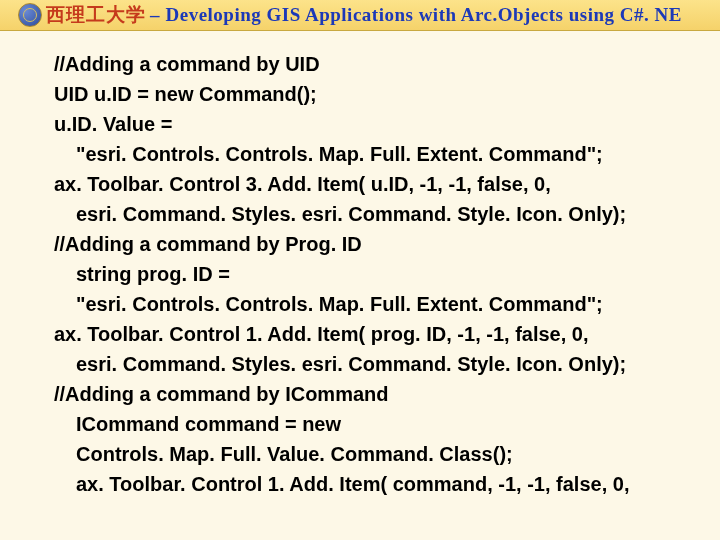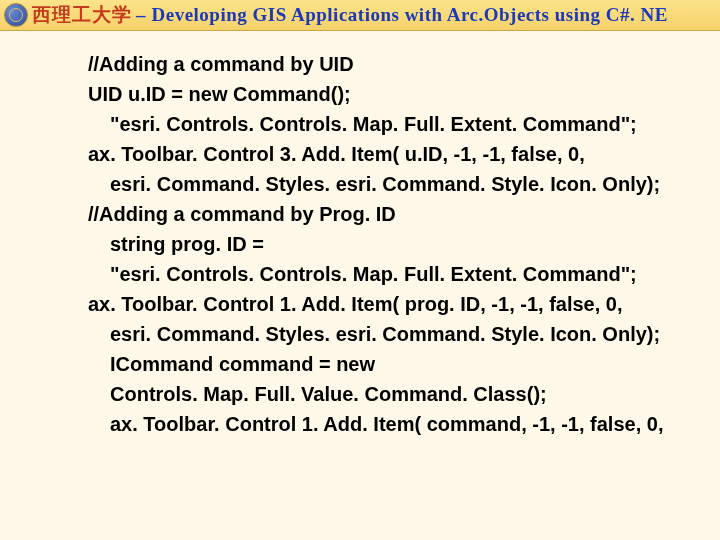--- a/index.html
+++ b/index.html
@@ -16,21 +16,21 @@
     background: #fdf8e7;
     position: relative;
     box-sizing: border-box;
   }
   .header {
     height: 30px;
     background: linear-gradient(to bottom, #fce38a, #f5d26a);
     border-bottom: 1px solid #c8a840;
     display: flex;
     align-items: center;
-    padding-left: 4px;
+    padding-left: 18px;
     white-space: nowrap;
     overflow: hidden;
     font-family: "SimSun", "NSimSun", serif;
   }
   .logo {
     width: 22px;
     height: 22px;
     border-radius: 50%;
     background: radial-gradient(circle at 30% 30%, #6b8bd6, #2b4a99);
     border: 1px solid #aa8830;
@@ -57,21 +57,21 @@
     font-size: 19px;
     margin: 0 6px 0 4px;
   }
   .header .subtitle {
     color: #1c39b8;
     font-weight: bold;
     font-size: 19px;
     letter-spacing: 0.5px;
   }
   .content {
-    padding: 18px 40px 0 88px;
+    padding: 18px 40px 0 54px;
     color: #000;
     font-size: 20px;
     line-height: 1.5;
     font-weight: bold;
     font-family: Arial, sans-serif;
   }
   .content .line {
     display: block;
   }
   .indent1 { padding-left: 22px; }
@@ -82,25 +82,27 @@
 <div class="slide">
   <div class="header">
     <div class="logo"></div>
     <span class="uni">西理工大学</span>
     <span class="sep">–</span>
     <span class="subtitle">Developing GIS Applications with Arc.Objects using C#. NE</span>
   </div>
   <div class="content" id="content">
       <span class="line">//Adding a command by UID</span>
       <span class="line">UID u.ID = new Command();</span>
+      <span class="line">u.ID. Value =</span>
       <span class="line indent1">"esri. Controls. Controls. Map. Full. Extent. Command";</span>
       <span class="line">ax. Toolbar. Control 3. Add. Item( u.ID, -1, -1, false, 0,</span>
       <span class="line indent1">esri. Command. Styles. esri. Command. Style. Icon. Only);</span>
       <span class="line">//Adding a command by Prog. ID</span>
       <span class="line indent1">string prog. ID =</span>
       <span class="line indent1">"esri. Controls. Controls. Map. Full. Extent. Command";</span>
       <span class="line">ax. Toolbar. Control 1. Add. Item( prog. ID, -1, -1, false, 0,</span>
       <span class="line indent1">esri. Command. Styles. esri. Command. Style. Icon. Only);</span>
+      <span class="line">//Adding a command by ICommand</span>
       <span class="line indent1">ICommand command = new</span>
       <span class="line indent1">Controls. Map. Full. Value. Command. Class();</span>
       <span class="line indent1">ax. Toolbar. Control 1. Add. Item( command, -1, -1, false, 0,</span>
     </div>
 </div>
 
 </body></html>

